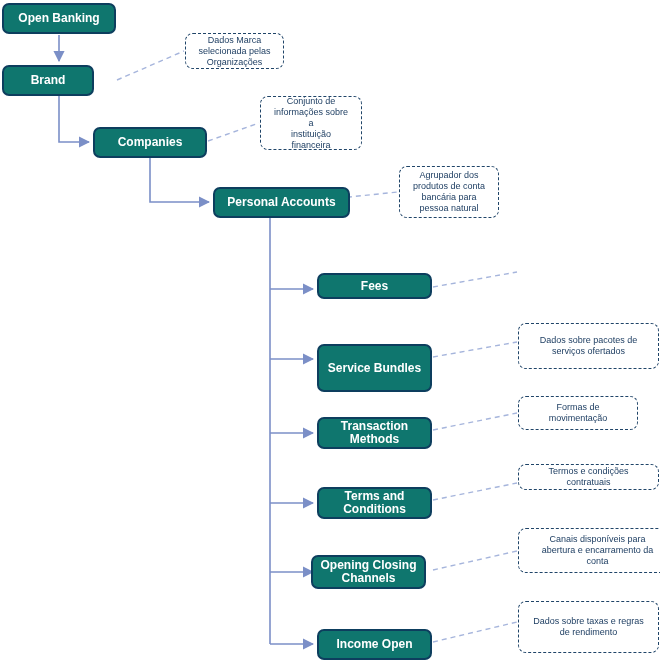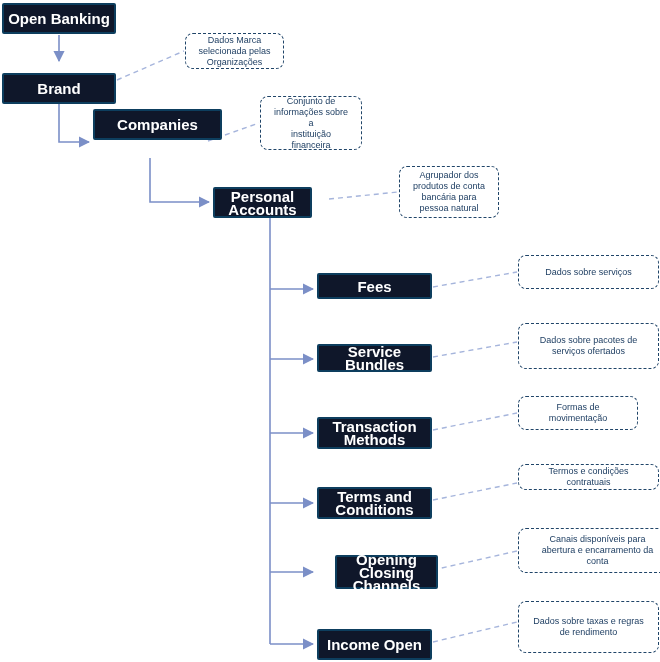--- a/index.html
+++ b/index.html
@@ -17,26 +17,26 @@
   }
   .wires {
     position: absolute;
     left: 0; top: 0;
     width: 660px; height: 662px;
     pointer-events: none;
   }
   .node {
     position: absolute;
     box-sizing: border-box;
-    background: #0f172a;
+    background: #0f766e;
     border: 2px solid #0D3E5E;
-    border-radius: 2px;
+    border-radius: 7px;
     color: #FFFFFF;
     font-weight: bold;
-    font-size: 15px;
+    font-size: 12px;
     line-height: 13px;
     display: flex;
     align-items: center;
     justify-content: center;
     text-align: center;
     padding: 0 1px;
   }
   .note {
     position: absolute;
     box-sizing: border-box;
@@ -86,42 +86,41 @@
       <path d="M 433 287 L 517 272"></path>
       <path d="M 433 357 L 517 342"></path>
       <path d="M 433 430 L 517 413"></path>
       <path d="M 433 500 L 517 483"></path>
       <path d="M 433 570 L 517 551"></path>
       <path d="M 433 642 L 517 622"></path>
     </g>
   </svg>
 
   <div class="node" style="left:2px;top:3px;width:114px;height:31px">Open Banking</div>
-  <div class="node" style="left:2px;top:73px;width:114px;height:31px">Brand</div>
-  <div class="node" style="left:93px;top:109px;width:129px;height:31px">Companies</div>
-  <div class="node" style="left:213px;top:187px;width:99px;height:31px">Personal Accounts</div>
+  <div class="node" style="left:2px;top:65px;width:92px;height:31px">Brand</div>
+  <div class="node" style="left:93px;top:127px;width:114px;height:31px">Companies</div>
+  <div class="node" style="left:213px;top:187px;width:137px;height:31px">Personal Accounts</div>
   <div class="node" style="left:317px;top:273px;width:115px;height:26px">Fees</div>
-  <div class="node" style="left:317px;top:344px;width:115px;height:28px">Service Bundles</div>
+  <div class="node" style="left:317px;top:344px;width:115px;height:48px">Service Bundles</div>
   <div class="node" style="left:317px;top:417px;width:115px;height:32px">Transaction Methods</div>
   <div class="node" style="left:317px;top:487px;width:115px;height:32px">Terms and Conditions</div>
-  <div class="node" style="left:335px;top:555px;width:103px;height:34px">Opening Closing Channels</div>
+  <div class="node" style="left:311px;top:555px;width:115px;height:34px">Opening Closing Channels</div>
   <div class="node" style="left:317px;top:629px;width:115px;height:31px">Income Open</div>
 
   <div class="note" style="left:185px;top:33px;width:99px;height:36px">Dados Marca
 selecionada pelas
 Organizações</div>
   <div class="note" style="left:260px;top:96px;width:102px;height:54px">Conjunto de
 informações sobre a
 instituição
 financeira</div>
   <div class="note" style="left:399px;top:166px;width:100px;height:52px">Agrupador dos
 produtos de conta
 bancária para
 pessoa natural</div>
-  <div class="note" style="left:518px;top:255px;width:141px;height:34px">Dados sobre serviços</div>
   <div class="note" style="left:518px;top:323px;width:141px;height:46px">Dados sobre pacotes de
 serviços ofertados</div>
   <div class="note" style="left:518px;top:396px;width:120px;height:34px">Formas de movimentação</div>
   <div class="note" style="left:518px;top:464px;width:141px;height:26px">Termos e condições
 contratuais</div>
   <div class="note" style="left:518px;top:528px;width:159px;height:45px">Canais disponíveis para
 abertura e encarramento da
 conta</div>
   <div class="note" style="left:518px;top:601px;width:141px;height:52px">Dados sobre taxas e regras
 de rendimento</div>

